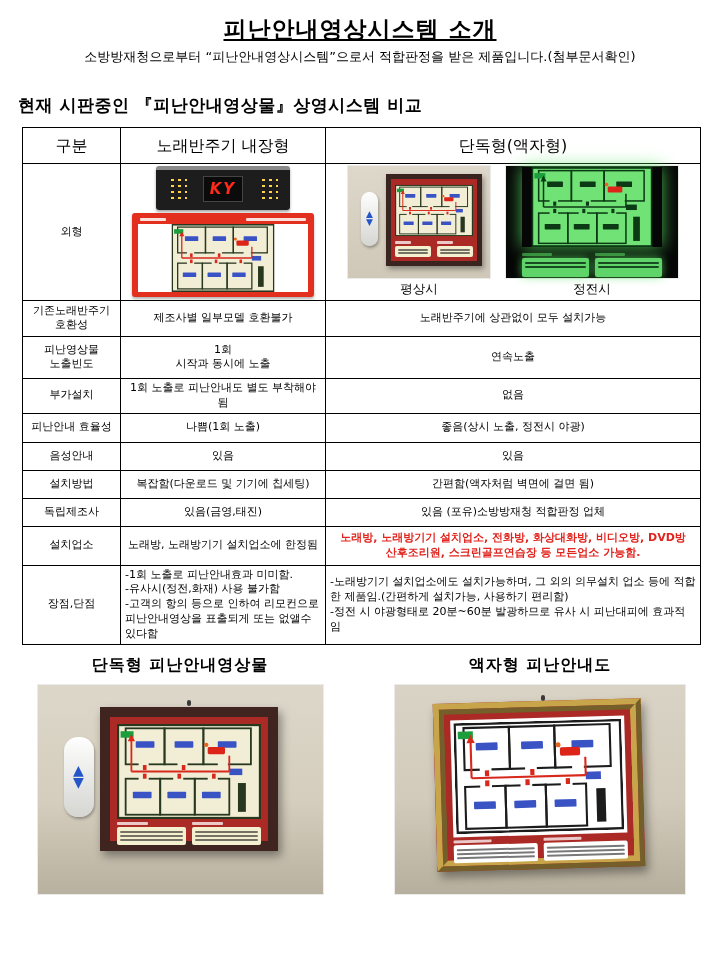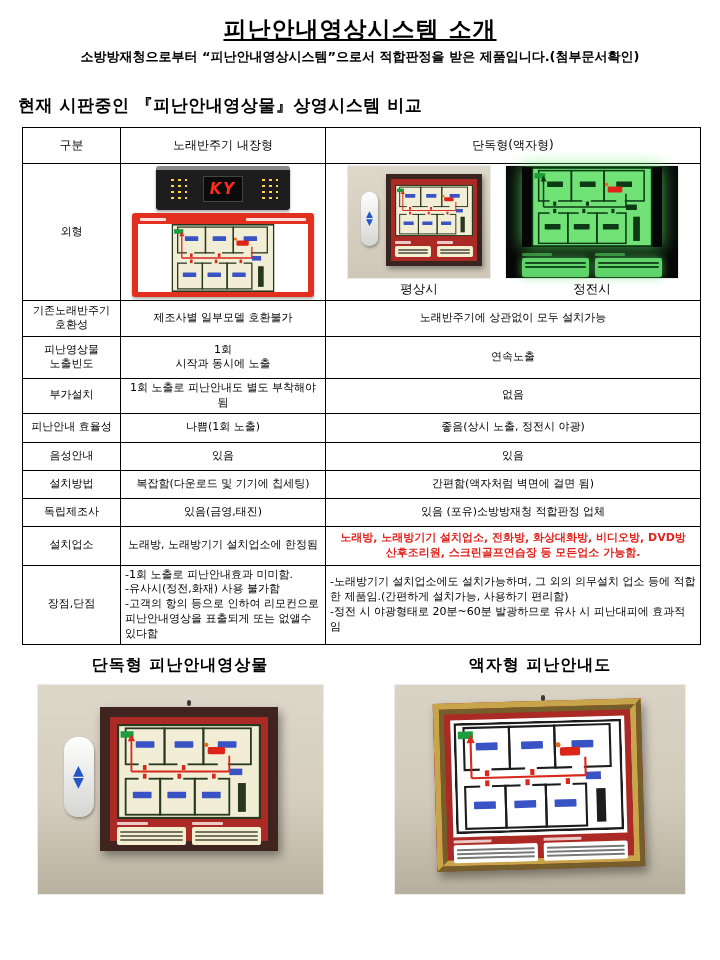--- a/index.html
+++ b/index.html
@@ -1,26 +1,26 @@
 <!DOCTYPE html>
 <html><head>
 <meta charset="utf-8">
 <style>
   * { box-sizing: border-box; margin: 0; padding: 0; }
   html,body { width:720px; background:#fff; }
   body { font-family:"DejaVu Sans", sans-serif; color:#000; }
   .page { position:relative; width:720px; height:960px; overflow:hidden; background:#fff; }
 
   .title { text-align:center; font-size:23px; font-weight:bold; text-decoration:underline; padding-top:14px; letter-spacing:1px; }
-  .subtitle { text-align:center; font-size:13px; font-weight:bold; margin-top:3px; }
+  .subtitle { text-align:center; font-size:13px; font-weight:normal; margin-top:3px; }
   .section-heading { font-size:17px; font-weight:bold; margin:28px 0 10px 18px; letter-spacing:0.5px; }
 
   table.cmp { border-collapse:collapse; margin-left:22px; width:678px; table-layout:fixed; }
   table.cmp td { border:1px solid #000; font-size:11px; text-align:center; vertical-align:middle; padding:2px 4px; line-height:1.35; }
-  table.cmp .thead td { font-size:12px; }
+  table.cmp .thead td { font-size:16px; }
   .prewrap { white-space:pre-line; }
   .leftal { text-align:left !important; }
   .red { color:#e0241e; font-weight:bold; }
 
   
   .map { display:block; }
   .map-cream { --map-bg:#f2eed6; --wall:#28381f; --pill:#3a53c4; --path:#d8281c; }
   .map-green { --map-bg:#70e276; --wall:#0b3a14; --pill:#0b3a14; --path:#0b3a14; }
   .map-white { --map-bg:#ffffff; --wall:#1c1c1c; --pill:#3a53c4; --path:#d8281c; }
 

